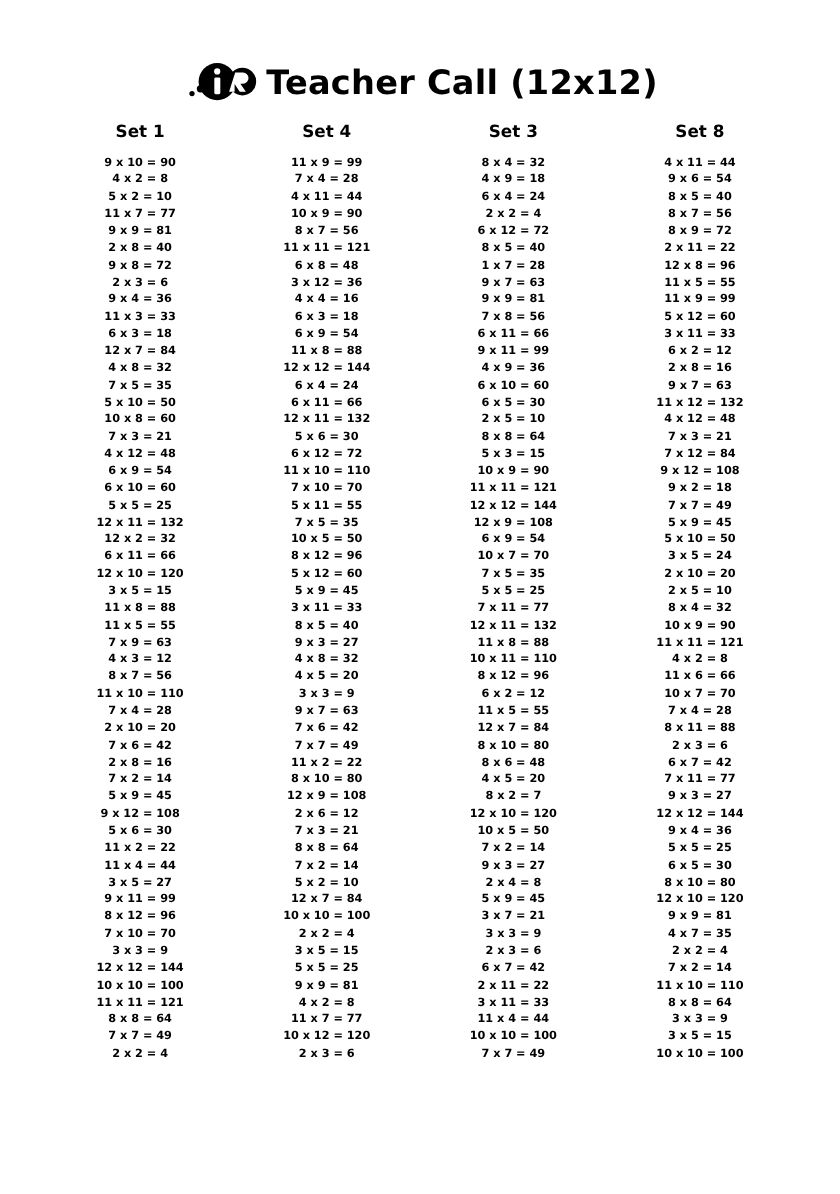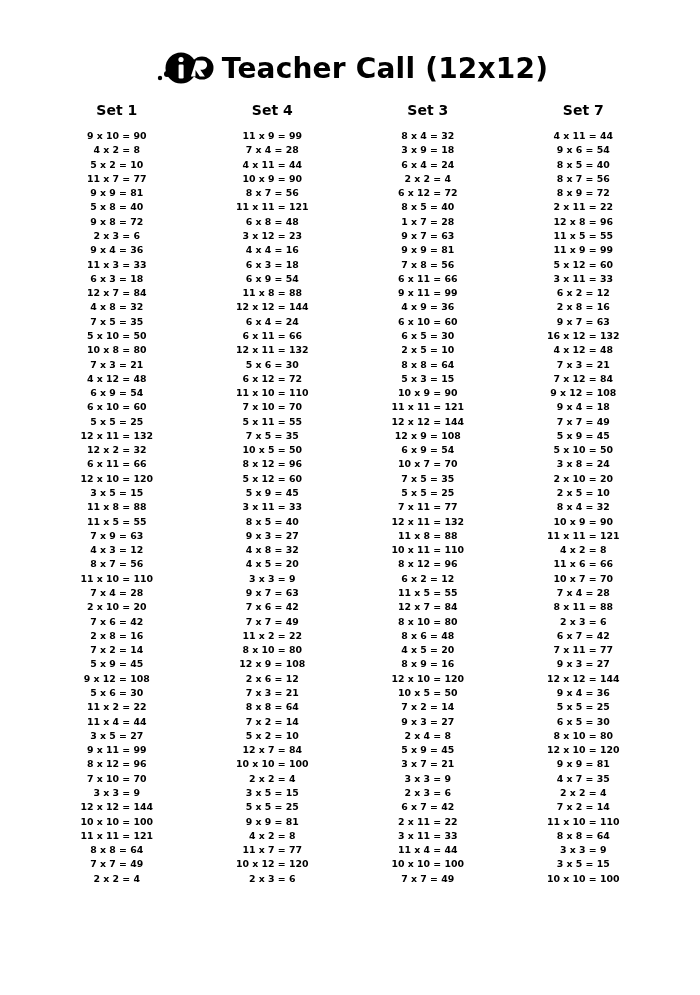--- a/index.html
+++ b/index.html
@@ -97,31 +97,31 @@
   <div class="columns">
 
     <div class="col">
       <div class="col-title">Set 1</div>
       <ul class="q-list">
         <li>9 x 10 = 90</li>
         <li>4 x 2 = 8</li>
         <li>5 x 2 = 10</li>
         <li>11 x 7 = 77</li>
         <li>9 x 9 = 81</li>
-        <li>5 x 8 = 40</li>
+        <li>2 x 8 = 40</li>
         <li>9 x 8 = 72</li>
         <li>2 x 3 = 6</li>
         <li>9 x 4 = 36</li>
         <li>11 x 3 = 33</li>
         <li>6 x 3 = 18</li>
         <li>12 x 7 = 84</li>
         <li>4 x 8 = 32</li>
         <li>7 x 5 = 35</li>
         <li>5 x 10 = 50</li>
-        <li>10 x 8 = 80</li>
+        <li>10 x 8 = 60</li>
         <li>7 x 3 = 21</li>
         <li>4 x 12 = 48</li>
         <li>6 x 9 = 54</li>
         <li>6 x 10 = 60</li>
         <li>5 x 5 = 25</li>
         <li>12 x 11 = 132</li>
         <li>12 x 2 = 32</li>
         <li>6 x 11 = 66</li>
         <li>12 x 10 = 120</li>
         <li>3 x 5 = 15</li>
@@ -158,21 +158,21 @@
     <div class="col">
       <div class="col-title">Set 4</div>
       <ul class="q-list">
         <li>11 x 9 = 99</li>
         <li>7 x 4 = 28</li>
         <li>4 x 11 = 44</li>
         <li>10 x 9 = 90</li>
         <li>8 x 7 = 56</li>
         <li>11 x 11 = 121</li>
         <li>6 x 8 = 48</li>
-        <li>3 x 12 = 23</li>
+        <li>3 x 12 = 36</li>
         <li>4 x 4 = 16</li>
         <li>6 x 3 = 18</li>
         <li>6 x 9 = 54</li>
         <li>11 x 8 = 88</li>
         <li>12 x 12 = 144</li>
         <li>6 x 4 = 24</li>
         <li>6 x 11 = 66</li>
         <li>12 x 11 = 132</li>
         <li>5 x 6 = 30</li>
         <li>6 x 12 = 72</li>
@@ -211,21 +211,21 @@
         <li>11 x 7 = 77</li>
         <li>10 x 12 = 120</li>
         <li>2 x 3 = 6</li>
       </ul>
     </div>
 
     <div class="col">
       <div class="col-title">Set 3</div>
       <ul class="q-list">
         <li>8 x 4 = 32</li>
-        <li>3 x 9 = 18</li>
+        <li>4 x 9 = 18</li>
         <li>6 x 4 = 24</li>
         <li>2 x 2 = 4</li>
         <li>6 x 12 = 72</li>
         <li>8 x 5 = 40</li>
         <li>1 x 7 = 28</li>
         <li>9 x 7 = 63</li>
         <li>9 x 9 = 81</li>
         <li>7 x 8 = 56</li>
         <li>6 x 11 = 66</li>
         <li>9 x 11 = 99</li>
@@ -247,66 +247,66 @@
         <li>12 x 11 = 132</li>
         <li>11 x 8 = 88</li>
         <li>10 x 11 = 110</li>
         <li>8 x 12 = 96</li>
         <li>6 x 2 = 12</li>
         <li>11 x 5 = 55</li>
         <li>12 x 7 = 84</li>
         <li>8 x 10 = 80</li>
         <li>8 x 6 = 48</li>
         <li>4 x 5 = 20</li>
-        <li>8 x 9 = 16</li>
+        <li>8 x 2 = 7</li>
         <li>12 x 10 = 120</li>
         <li>10 x 5 = 50</li>
         <li>7 x 2 = 14</li>
         <li>9 x 3 = 27</li>
         <li>2 x 4 = 8</li>
         <li>5 x 9 = 45</li>
         <li>3 x 7 = 21</li>
         <li>3 x 3 = 9</li>
         <li>2 x 3 = 6</li>
         <li>6 x 7 = 42</li>
         <li>2 x 11 = 22</li>
         <li>3 x 11 = 33</li>
         <li>11 x 4 = 44</li>
         <li>10 x 10 = 100</li>
         <li>7 x 7 = 49</li>
       </ul>
     </div>
 
     <div class="col">
-      <div class="col-title">Set 7</div>
+      <div class="col-title">Set 8</div>
       <ul class="q-list">
         <li>4 x 11 = 44</li>
         <li>9 x 6 = 54</li>
         <li>8 x 5 = 40</li>
         <li>8 x 7 = 56</li>
         <li>8 x 9 = 72</li>
         <li>2 x 11 = 22</li>
         <li>12 x 8 = 96</li>
         <li>11 x 5 = 55</li>
         <li>11 x 9 = 99</li>
         <li>5 x 12 = 60</li>
         <li>3 x 11 = 33</li>
         <li>6 x 2 = 12</li>
         <li>2 x 8 = 16</li>
         <li>9 x 7 = 63</li>
-        <li>16 x 12 = 132</li>
+        <li>11 x 12 = 132</li>
         <li>4 x 12 = 48</li>
         <li>7 x 3 = 21</li>
         <li>7 x 12 = 84</li>
         <li>9 x 12 = 108</li>
-        <li>9 x 4 = 18</li>
+        <li>9 x 2 = 18</li>
         <li>7 x 7 = 49</li>
         <li>5 x 9 = 45</li>
         <li>5 x 10 = 50</li>
-        <li>3 x 8 = 24</li>
+        <li>3 x 5 = 24</li>
         <li>2 x 10 = 20</li>
         <li>2 x 5 = 10</li>
         <li>8 x 4 = 32</li>
         <li>10 x 9 = 90</li>
         <li>11 x 11 = 121</li>
         <li>4 x 2 = 8</li>
         <li>11 x 6 = 66</li>
         <li>10 x 7 = 70</li>
         <li>7 x 4 = 28</li>
         <li>8 x 11 = 88</li>

